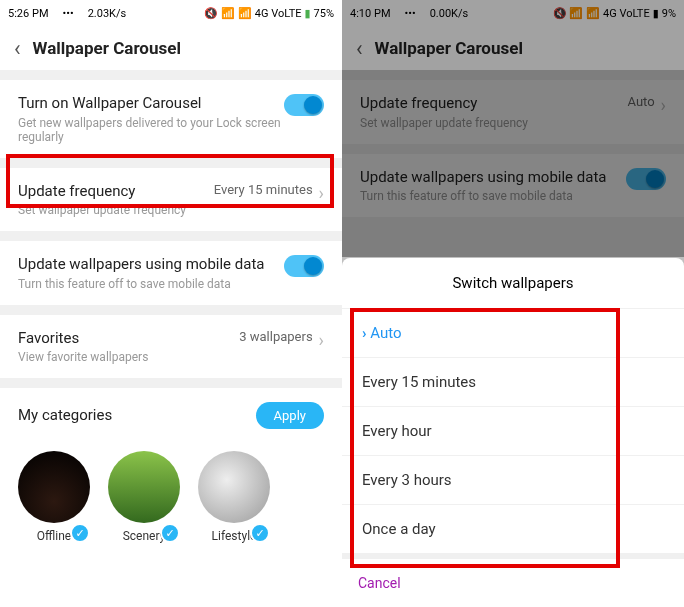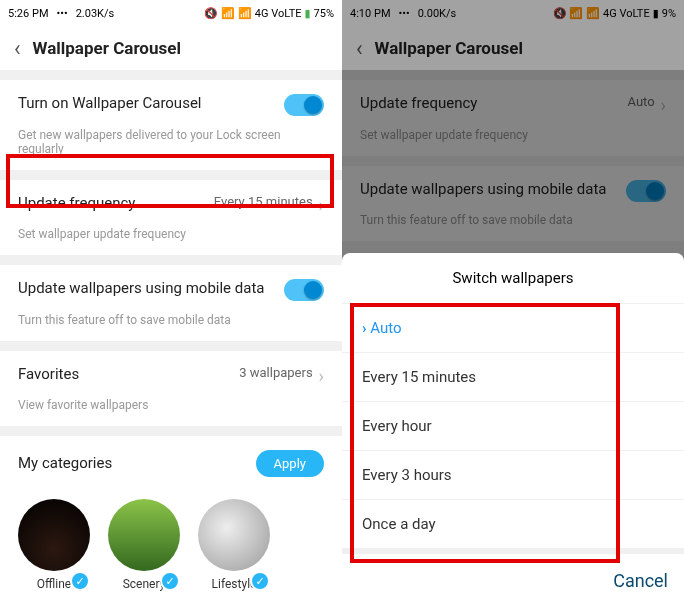--- a/index.html
+++ b/index.html
@@ -1,49 +1,49 @@
 <!DOCTYPE html>
 <html><head>
 <meta charset="utf-8">
 <style>
 *{margin:0;padding:0;box-sizing:border-box;font-family:-apple-system,Roboto,sans-serif}
 body{width:684px;height:607px;background:#f5f5f5;display:flex;overflow:hidden}
 .phone{width:342px;height:607px;background:#fff;position:relative;overflow:hidden}
 .statusbar{height:26px;background:#fff;display:flex;align-items:center;padding:0 8px;font-size:11px;color:#000;justify-content:space-between}
-.sb-left{display:flex;gap:8px;align-items:center}
+.sb-left{display:flex;gap:14px;align-items:center}
 .sb-right{display:flex;gap:3px;align-items:center}
 .header{height:44px;display:flex;align-items:center;padding:0 14px;gap:12px;background:#fff}
 .back{font-size:22px;color:#555}
 .title{font-size:17px;font-weight:700;color:#222}
 .section{background:#fff;padding:14px 18px;display:flex;align-items:flex-start;justify-content:space-between;position:relative}
 .gap{height:10px;background:#f0f0f0}
 .row-text{flex:1}
 .row-title{font-size:15px;color:#222;line-height:1.3}
-.row-sub{font-size:12px;color:#999;margin-top:14px}
+.row-sub{font-size:12px;color:#999;margin-top:2px}
 .toggle{width:40px;height:22px;background:#e0e0e0;border-radius:11px;position:relative}
 .toggle.on{background:#4fc3f7}
 .toggle .knob{position:absolute;width:18px;height:18px;background:#fff;border-radius:50%;top:2px;left:2px;box-shadow:0 1px 2px rgba(0,0,0,.3)}
 .toggle.on .knob{left:20px;background:#0288d1}
 .chev{color:#bbb;font-size:18px;margin-left:6px}
 .value{font-size:13px;color:#666}
 .redbox{position:absolute;border:4px solid #e30000;pointer-events:none}
 .mycats{padding:14px 18px;display:flex;align-items:center;justify-content:space-between}
 .apply{background:#29b6f6;color:#fff;padding:6px 18px;border-radius:16px;font-size:13px}
 .cats{display:flex;padding:8px 18px;gap:18px}
 .cat{display:flex;flex-direction:column;align-items:center;gap:6px;position:relative}
 .circ{width:72px;height:72px;border-radius:50%;background:#888;position:relative;overflow:hidden}
 .check{position:absolute;bottom:0;right:0;width:20px;height:20px;background:#29b6f6;border-radius:50%;border:2px solid #fff;display:flex;align-items:center;justify-content:center;color:#fff;font-size:11px}
 .catname{font-size:12px;color:#333}
 .overlay{position:absolute;inset:0;background:rgba(0,0,0,.25)}
 .sheet{position:absolute;bottom:0;left:0;right:0;background:#fff;border-radius:8px 8px 0 0}
 .sheet-title{text-align:center;padding:16px;font-size:15px;font-weight:400}
 .opt{padding:15px 20px;font-size:15px;color:#333;border-top:1px solid #f0f0f0}
 .opt.sel{color:#2196f3}
 .opt.sel::before{content:"› ";font-weight:bold}
-.cancel{text-align:right;padding:16px;font-size:18px;color:#0c4a6e;border-top:6px solid #f0f0f0}
+.cancel{text-align:left;padding:16px;font-size:14px;color:#a21caf;border-top:6px solid #f0f0f0}
 .dim .header,.dim .statusbar{filter:brightness(.85)}
 .dim .settings{filter:brightness(.7)}
 .c-offline{background:radial-gradient(circle at 50% 70%,#2c1810,#000);}
 .c-scenery{background:linear-gradient(180deg,#8bc34a,#33691e)}
 .c-lifestyle{background:radial-gradient(circle at 40% 40%,#eee,#999)}
 </style>
 </head>
 <body>
 
 <div class="phone">

